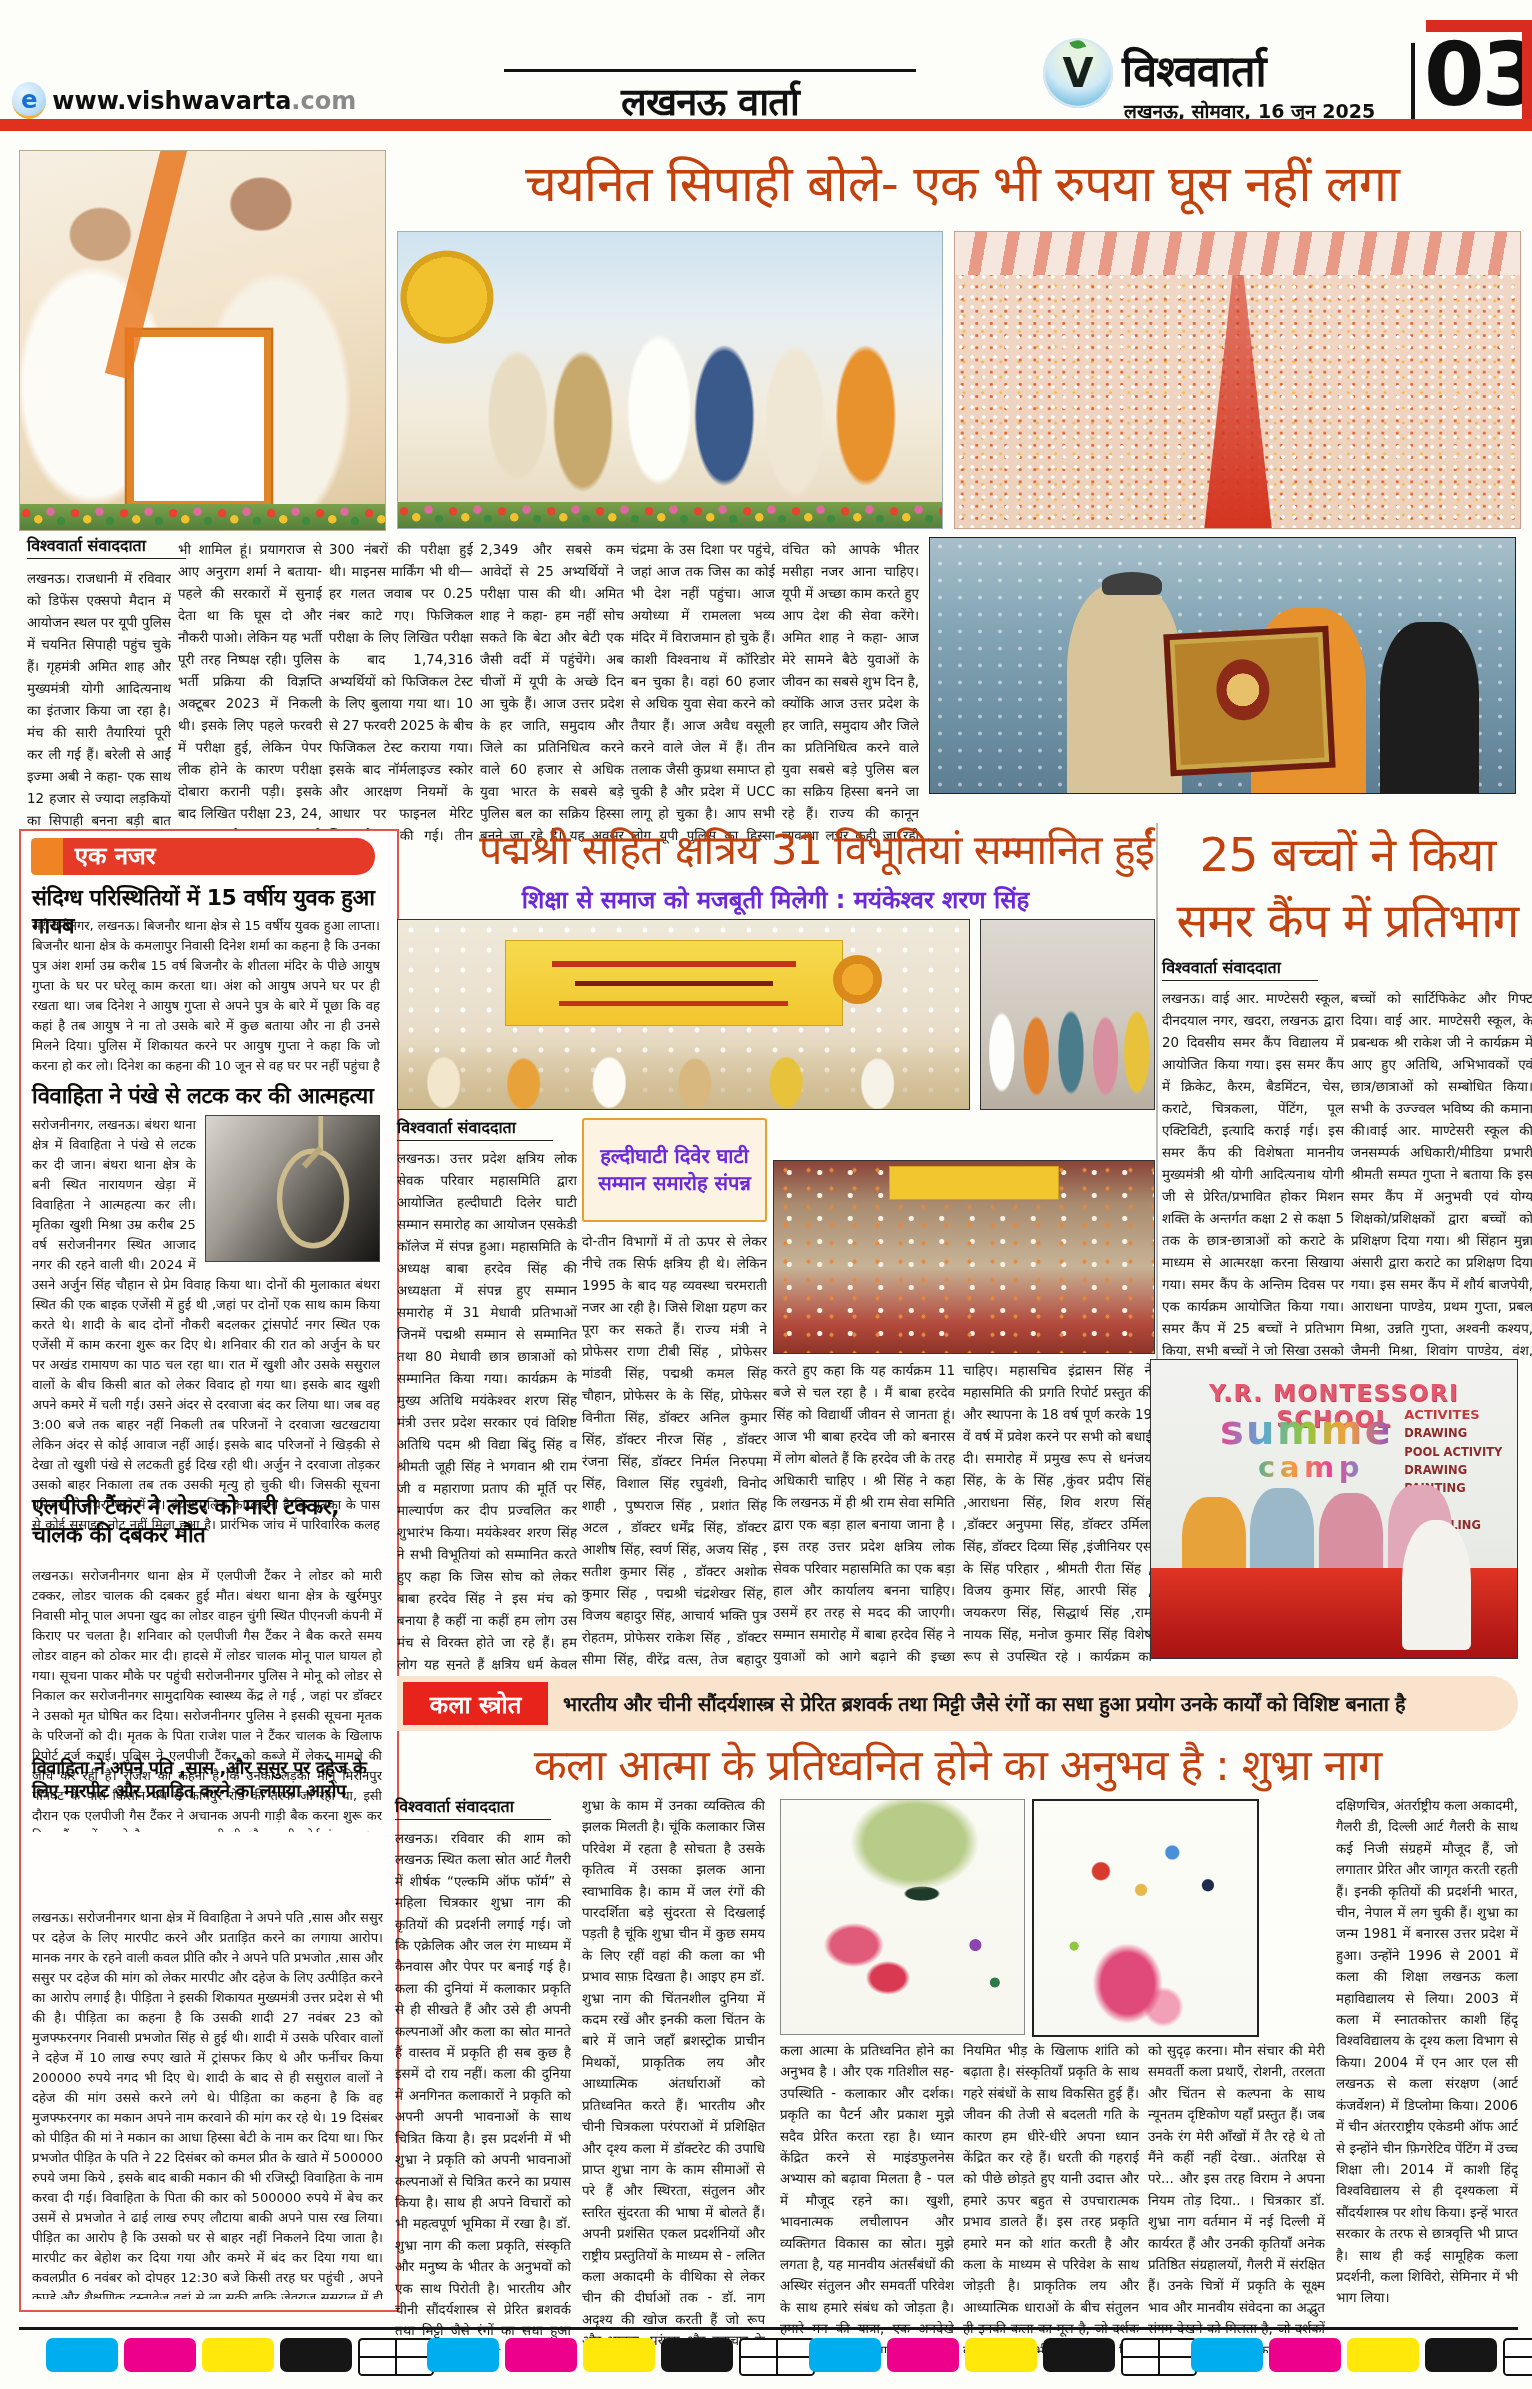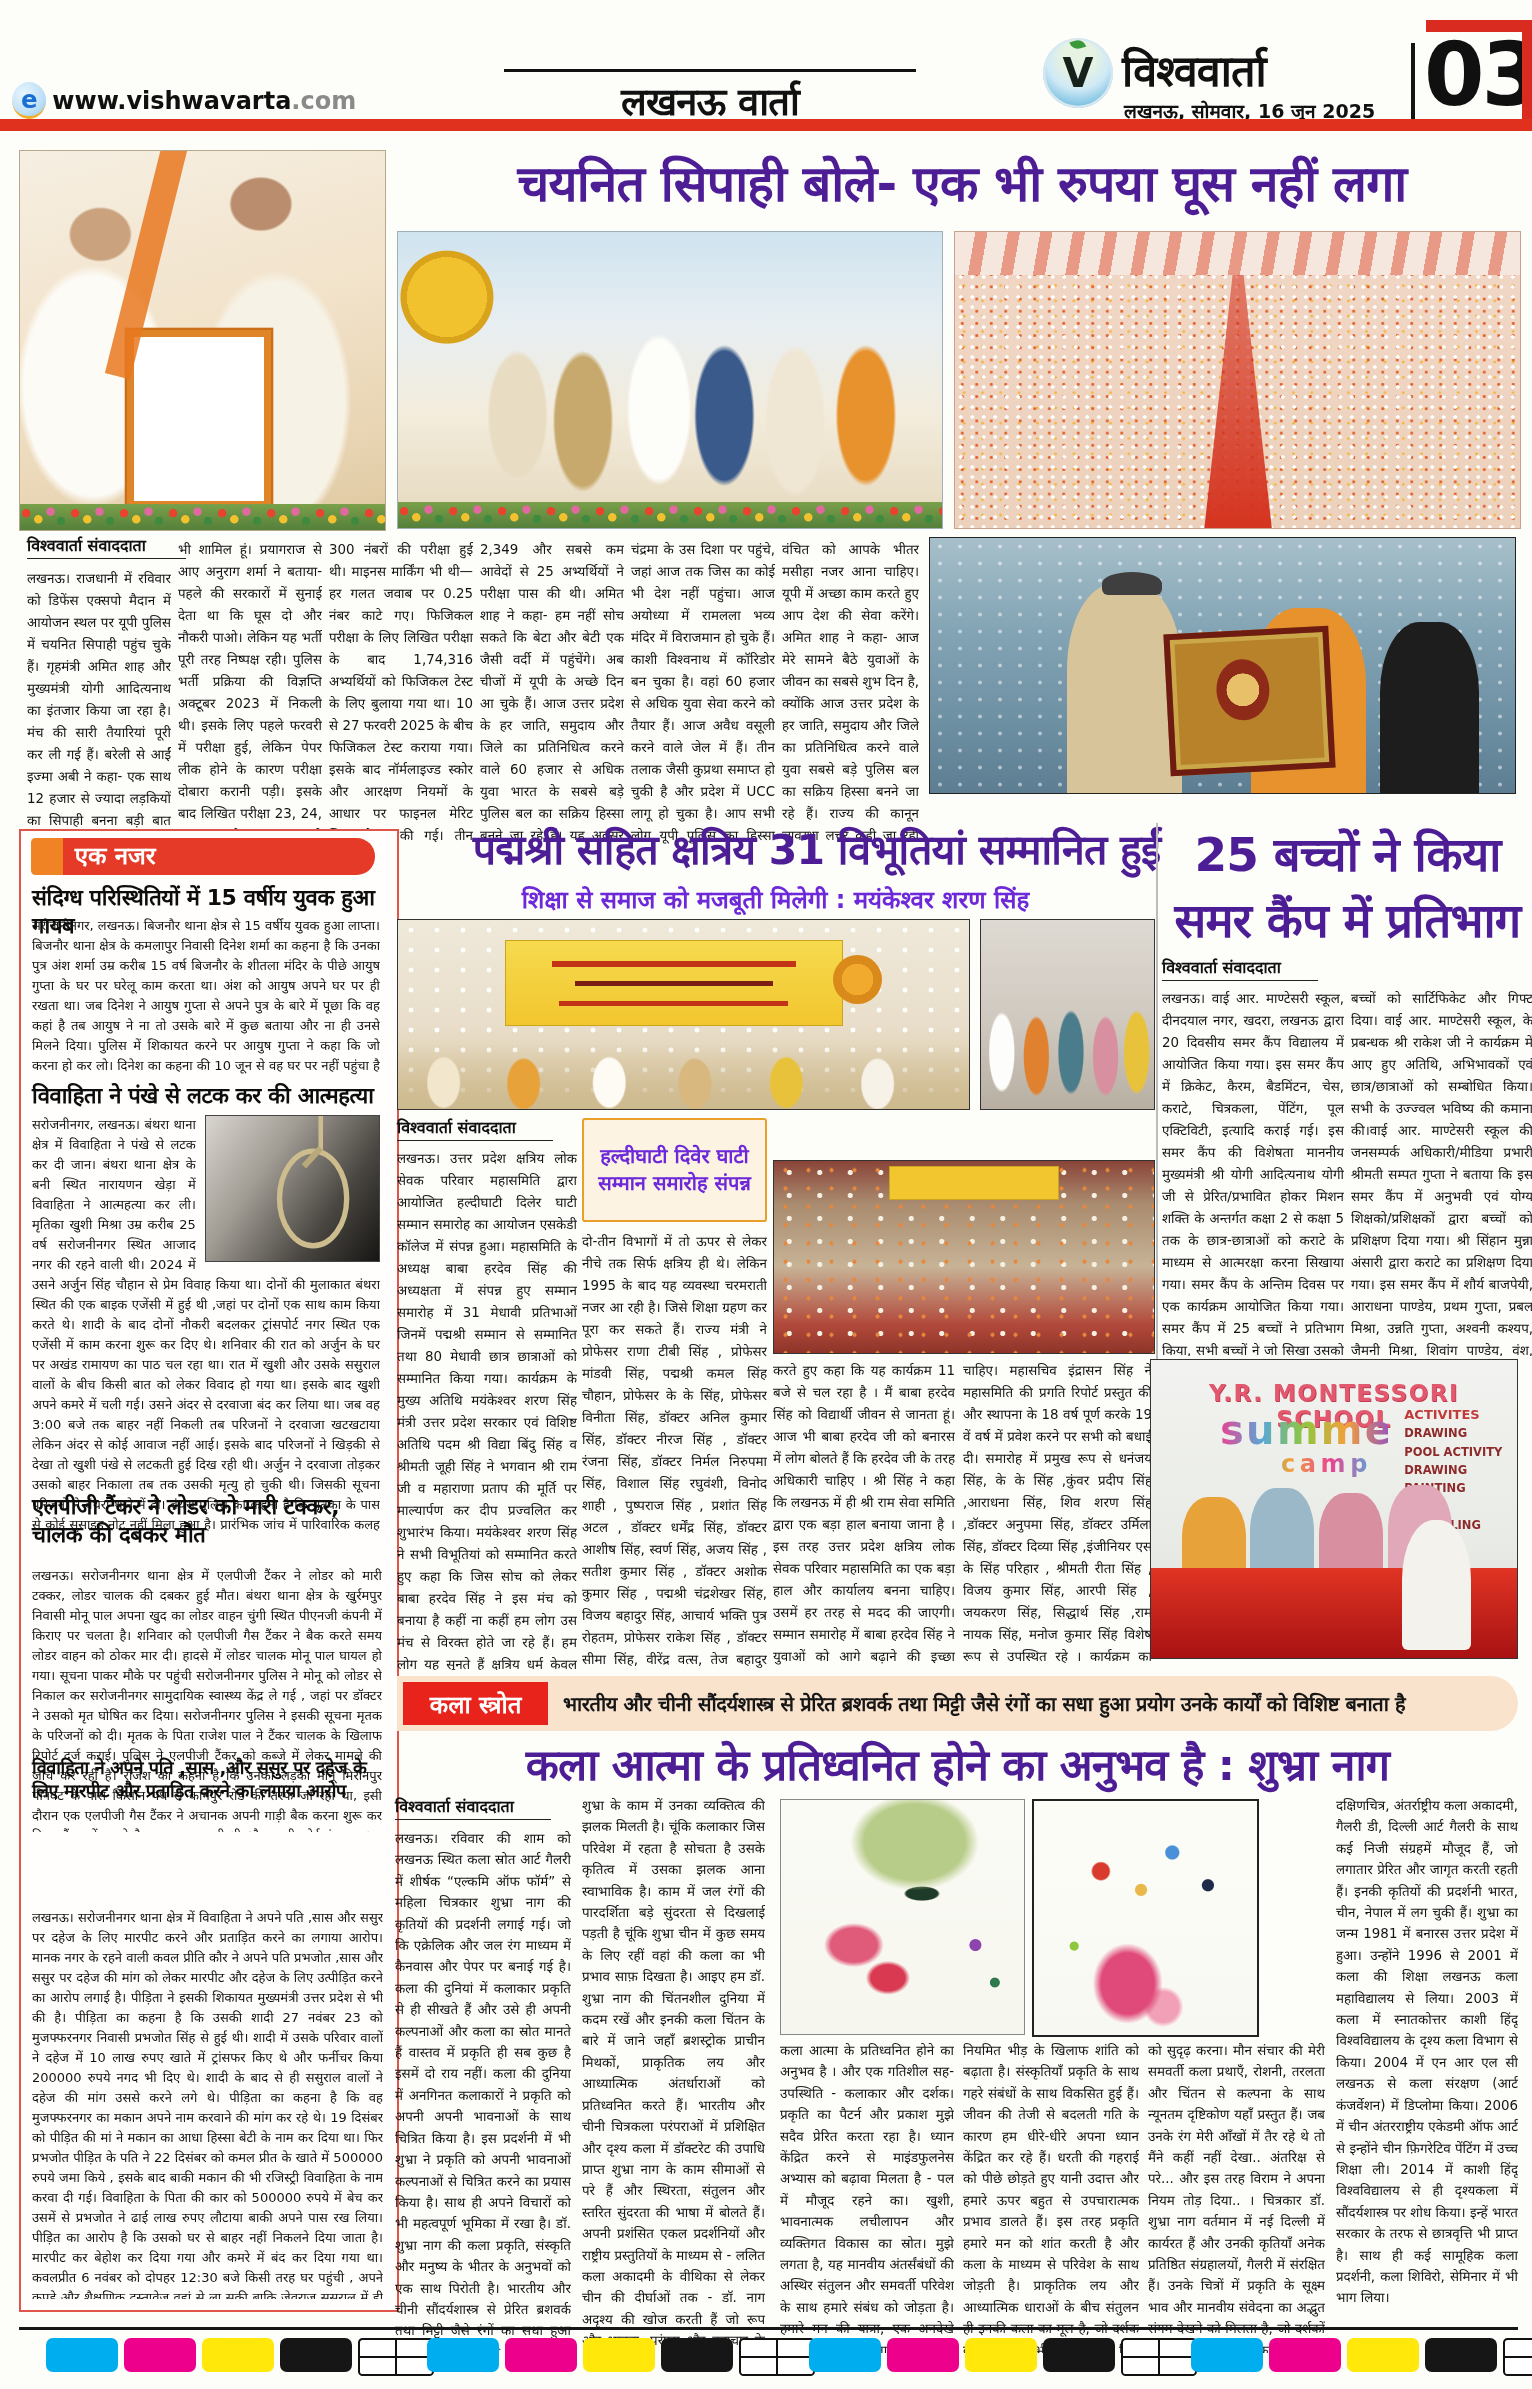--- a/index.html
+++ b/index.html
@@ -2,21 +2,21 @@
 <html style="font-size:12.2px"><head>
 <meta charset="utf-8">
 <style>
   html,body{margin:0;padding:0;background:#e9e9e9;}
   #page{position:relative;width:1533px;height:2389px;background:#fdfdfa;margin:0 auto;
         font-family:"DejaVu Sans",sans-serif;color:#111;overflow:hidden;}
   .abs{position:absolute;}
   .ph{position:absolute;overflow:hidden;}
   .col{position:absolute;overflow:hidden;text-align:justify;font-size:13.4px;line-height:22px;color:#141414;}
   .byline{position:absolute;font-weight:bold;font-size:16px;border-bottom:1.5px solid #222;padding-bottom:2.3px;}
-  .headline{position:absolute;font-weight:700;color:#4c1d95;letter-spacing:-0.8px;}
+  .headline{position:absolute;font-weight:400;color:#c2410c;letter-spacing:-0.8px;}
   .subhead{position:absolute;font-weight:700;color:#6d28d9;}
   .railhead{font-weight:800;font-size:20.6px;line-height:1.28;color:#0d0d0d;position:absolute;letter-spacing:-0.4px;}
   .fringe{position:absolute;left:0;right:0;bottom:0;height:26px;
      background:
       radial-gradient(circle at 6.1px 9.2px,#e8432e 3.8px,transparent 4.6px),
       radial-gradient(circle at 18.3px 15.3px,#f2c12e 3.8px,transparent 4.6px),
       radial-gradient(circle at 30.5px 7.6px,#e06aa0 3.8px,transparent 4.6px),
       radial-gradient(circle at 41px 17px,#3f8a3f 3.8px,transparent 4.6px),
       linear-gradient(180deg,#7aa04a,#55803a);
      background-size:49px 26px;}
@@ -188,21 +188,21 @@
 
   <div class="headline" style="left:1162px;top:821px;width:371px;font-size:47px;text-align:center;">25 बच्चों ने किया</div>
   <div class="headline" style="left:1162px;top:887px;width:371px;font-size:47px;text-align:center;">समर कैंप में प्रतिभाग</div>
   <div class="byline" style="left:1162px;top:956px;width:156px;">विश्ववार्ता संवाददाता</div>
   <div class="col" style="left:1162px;top:988px;width:182px;height:368px;font-size:13.4px;line-height:22px;">लखनऊ। वाई आर. माण्टेसरी स्कूल, दीनदयाल नगर, खदरा, लखनऊ द्वारा 20 दिवसीय समर कैंप विद्यालय में आयोजित किया गया। इस समर कैंप में क्रिकेट, कैरम, बैडमिंटन, चेस, कराटे, चित्रकला, पेंटिंग, पूल एक्टिविटी, इत्यादि कराई गई। इस समर कैंप की विशेषता माननीय मुख्यमंत्री श्री योगी आदित्यनाथ योगी जी से प्रेरित/प्रभावित होकर मिशन शक्ति के अन्तर्गत कक्षा 2 से कक्षा 5 तक के छात्र-छात्राओं को कराटे के माध्यम से आत्मरक्षा करना सिखाया गया। समर कैंप के अन्तिम दिवस पर एक कार्यक्रम आयोजित किया गया। समर कैंप में 25 बच्चों ने प्रतिभाग किया, सभी बच्चों ने जो सिखा उसको कार्यक्रम में प्रस्तुत किया। बच्चों की प्रस्तुति को देखकर अभिभावक गण मंत्रमुग्ध हो गए। कार्यक्रम की मुख्यअतिथि श्रीमती सीता नेगी महिला मोर्चा नगर अध्यक्ष लखनऊ ने सभी</div>
   <div class="col" style="left:1351px;top:988px;width:182px;height:368px;font-size:13.4px;line-height:22px;">बच्चों को सार्टिफिकेट और गिफ्ट दिया। वाई आर. माण्टेसरी स्कूल, के प्रबन्धक श्री राकेश जी ने कार्यक्रम में आए हुए अतिथि, अभिभावकों एवं छात्र/छात्राओं को सम्बोधित किया। सभी के उज्ज्वल भविष्य की कमाना की।वाई आर. माण्टेसरी स्कूल की जनसम्पर्क अधिकारी/मीडिया प्रभारी श्रीमती सम्पत गुप्ता ने बताया कि इस समर कैंप में अनुभवी एवं योग्य शिक्षको/प्रशिक्षकों द्वारा बच्चों को प्रशिक्षण दिया गया। श्री सिंहान मुन्ना अंसारी द्वारा कराटे का प्रशिक्षण दिया गया। इस समर कैंप में शौर्य बाजपेयी, आराधना पाण्डेय, प्रथम गुप्ता, प्रबल मिश्रा, उन्नति गुप्ता, अश्वनी कश्यप, जैमनी मिश्रा, शिवांग पाण्डेय, वंश, भिहू, सर्वाणिका, नैतिक, अथर बाजपेयी, शौर्य उपाध्याय, शौर्या उपाध्याय, सुगन तथा सोना आदि छात्र-छात्रओं ने प्रतिभाग किया।</div>
 
   <div class="ph" style="left:1150px;top:1359px;width:366px;height:298px;border:1.5px solid #333;background:linear-gradient(180deg,#f2f3f0 0%,#e9ebe6 60%,#dfe0da 100%);">
     <div class="abs" style="left:0;top:20px;width:100%;text-align:center;font-weight:800;font-size:23px;letter-spacing:1.5px;color:#e2586e;text-shadow:0.8px 0.8px 0 #c23a50;">Y.R. MONTESSORI SCHOOL</div>
     <div class="abs" style="left:69px;top:47px;width:168px;text-align:center;font-weight:800;font-size:40px;letter-spacing:2.3px;background:linear-gradient(90deg,#e84393,#5aa7d6,#8fc73e,#f2a03d,#9b59b6);-webkit-background-clip:text;background-clip:text;color:transparent;">summer</div>
-    <div class="abs" style="left:99px;top:90px;width:122px;text-align:right;font-weight:800;font-size:24px;letter-spacing:4.6px;background:linear-gradient(90deg,#3bb3a0,#f2a03d,#e84393,#5aa7d6);-webkit-background-clip:text;background-clip:text;color:transparent;">camp</div>
+    <div class="abs" style="left:99px;top:90px;width:122px;text-align:center;font-weight:800;font-size:29px;letter-spacing:4.6px;background:linear-gradient(90deg,#3bb3a0,#f2a03d,#e84393,#5aa7d6);-webkit-background-clip:text;background-clip:text;color:transparent;">camp</div>
     <div class="abs" style="right:13.7px;top:46px;width:99px;font-weight:700;font-size:11.5px;line-height:18.3px;color:#8e2a2a;">
       <div style="font-size:13px;color:#c23a3a;">ACTIVITES</div>
       <div>DRAWING</div>
       <div>POOL ACTIVITY</div>
       <div>DRAWING</div>
       <div>PAINTING</div>
       <div>CLAY MODELLING</div>
     </div>
     <div class="figure" style="left:30.5px;top:137px;width:64px;height:99px;background:#e8a23a;"></div>
     <div class="figure" style="left:99px;top:128px;width:64px;height:107px;background:#9ab8c8;"></div>

